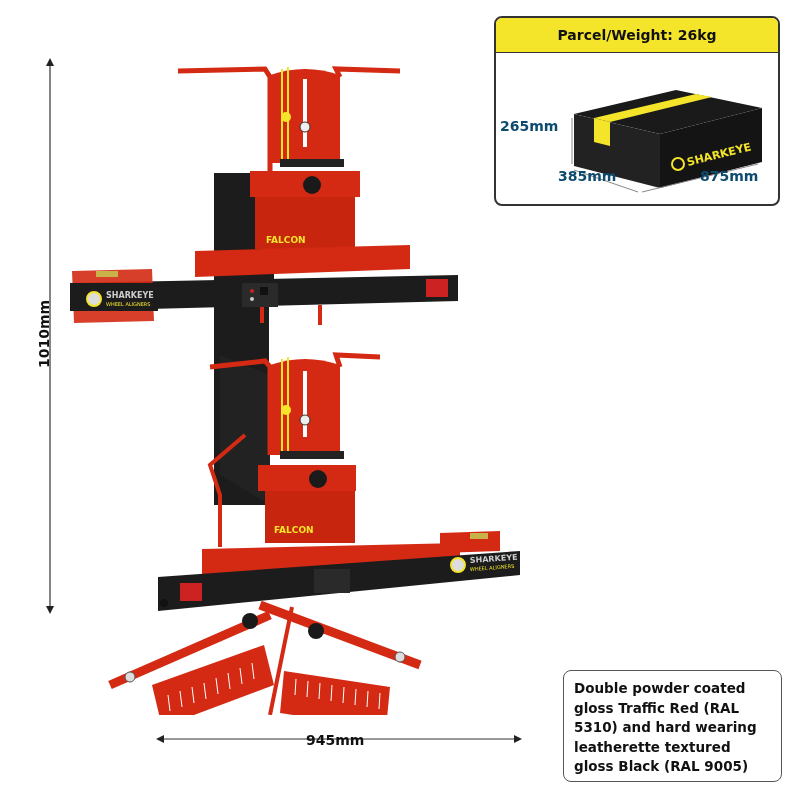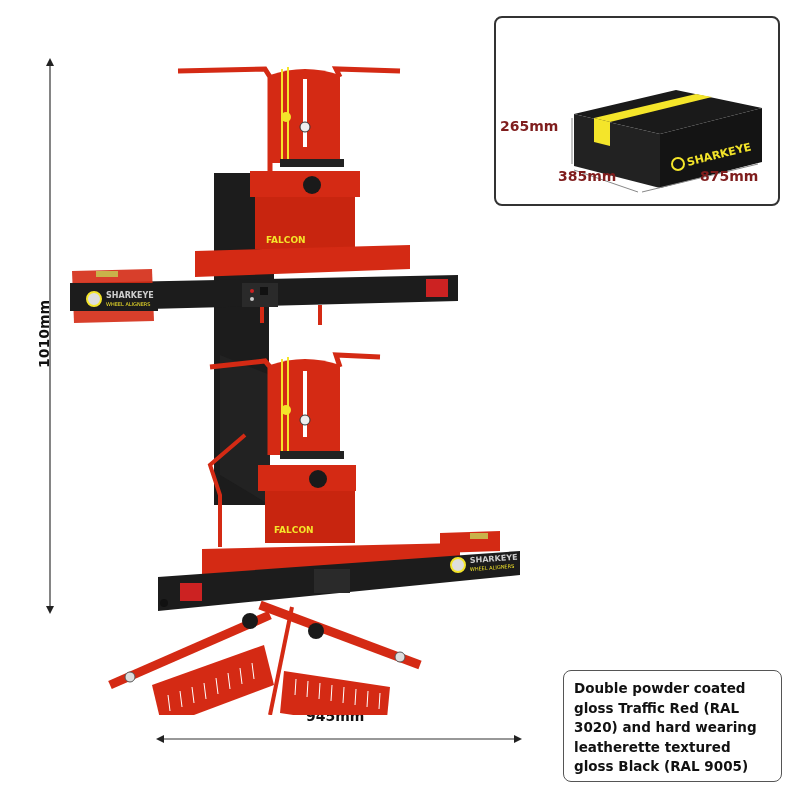--- a/index.html
+++ b/index.html
@@ -2,32 +2,33 @@
 <html><head>
 <meta charset="utf-8">
 <style>
   html, body { margin:0; padding:0; background:#ffffff; }
   body { width:800px; height:800px; position:relative; overflow:hidden; font-family:"DejaVu Sans", sans-serif; }
   .abs { position:absolute; }
 
   
   .parcel-card { left:494px; top:16px; width:286px; height:190px; border:2px solid #333; border-radius:8px; background:#fff; overflow:hidden; box-sizing:border-box; }
   .parcel-header { height:34px; background:#f4e52a; border-bottom:1.5px solid #333; display:flex; align-items:center; justify-content:center; font-weight:bold; font-size:14px; color:#111; }
-  .dim-label { font-weight:bold; font-size:14px; color:#7f1d1d; white-space:nowrap; }
+  .dim-label { font-weight:bold; font-size:14px; color:#0c4a6e; white-space:nowrap; }
 
   
   .desc-card { left:563px; top:670px; width:219px; height:112px; border:1.5px solid #555; border-radius:8px; background:#fff; box-sizing:border-box; padding:8px 10px; font-weight:bold; font-size:13.5px; line-height:19.5px; color:#111; }
 
   .dim-text { font-weight:bold; font-size:14px; color:#111; }
   .vert-text { transform:rotate(-90deg); transform-origin:center; white-space:nowrap; }
 </style>
 </head>
 <body>
 
 <div class="abs parcel-card">
+  <div class="parcel-header">Parcel/Weight: 26kg</div>
   <svg class="abs" style="left:0;top:34px" width="286" height="154">
 
     <polygon points="78,62 180,38 266,56 164,82" fill="#1a1a1a"></polygon>
 
     <polygon points="78,62 164,82 164,136 78,114" fill="#222"></polygon>
 
     <polygon points="164,82 266,56 266,110 164,136" fill="#141414"></polygon>
 
     <polygon points="98,66 114,70 216,45 200,42" fill="#f4e52a"></polygon>
     <polygon points="98,66 114,70 114,94 98,90" fill="#f4e52a"></polygon>
@@ -49,21 +50,21 @@
   <polygon points="10,0 6,8 14,8" fill="#222"></polygon>
   <polygon points="10,556 6,548 14,548" fill="#222"></polygon>
 </svg>
 <div class="abs dim-text vert-text" style="left:4px;top:326px;width:80px;text-align:center">1010mm</div>
 
 <svg class="abs" style="left:156px;top:732px" width="366" height="14">
   <line x1="4" y1="7" x2="362" y2="7" stroke="#333" stroke-width="1.2"></line>
   <polygon points="0,7 8,3 8,11" fill="#222"></polygon>
   <polygon points="366,7 358,3 358,11" fill="#222"></polygon>
 </svg>
-<div class="abs dim-text" style="left:306px;top:708px">945mm</div>
+<div class="abs dim-text" style="left:306px;top:732px">945mm</div>
 
 <svg class="abs" style="left:60px;top:55px" width="480" height="660">
 
   <rect x="154" y="118" width="60" height="120" fill="#1c1c1c"></rect>
   <rect x="154" y="240" width="55" height="210" fill="#1c1c1c"></rect>
   <polygon points="160,300 210,320 210,450 160,420" fill="#222"></polygon>
 
   <path d="M118,16 L205,14 L210,22 L210,120" stroke="#d42a14" stroke-width="5" fill="none"></path>
   <path d="M280,22 L276,14 L340,16" stroke="#d42a14" stroke-width="5" fill="none"></path>
 
@@ -155,14 +156,14 @@
     <line x1="260" y1="628" x2="259" y2="644"></line>
       <line x1="272" y1="630" x2="271" y2="646"></line>
     <line x1="284" y1="632" x2="283" y2="648"></line>
       <line x1="296" y1="634" x2="295" y2="650"></line>
     <line x1="308" y1="636" x2="307" y2="652"></line>
       <line x1="320" y1="638" x2="319" y2="654"></line>
   </g>
 </svg>
 
 <div class="abs desc-card">
-  <div>Double powder coated gloss Traffic Red (RAL 3020) and hard wearing leatherette textured gloss Black (RAL 9005)</div>
+  <div>Double powder coated gloss Traffic Red (RAL 5310) and hard wearing leatherette textured gloss Black (RAL 9005)</div>
 </div>
 
 </body></html>

